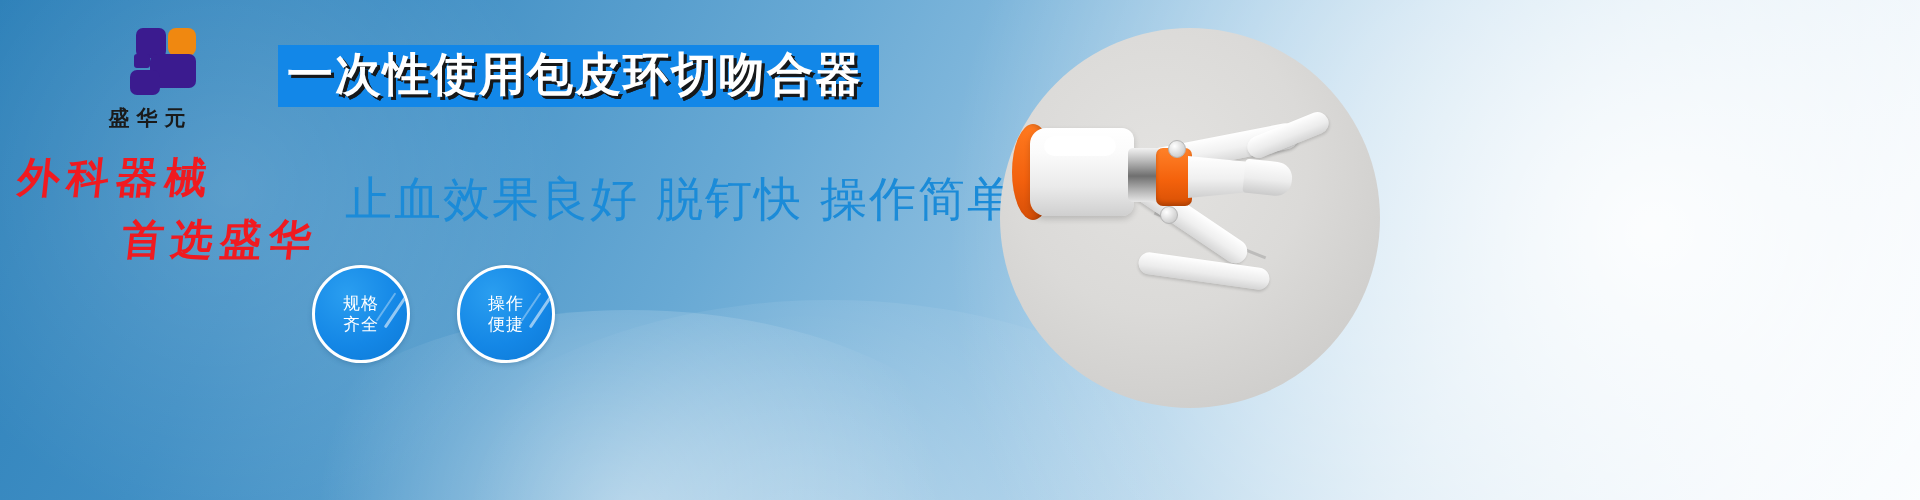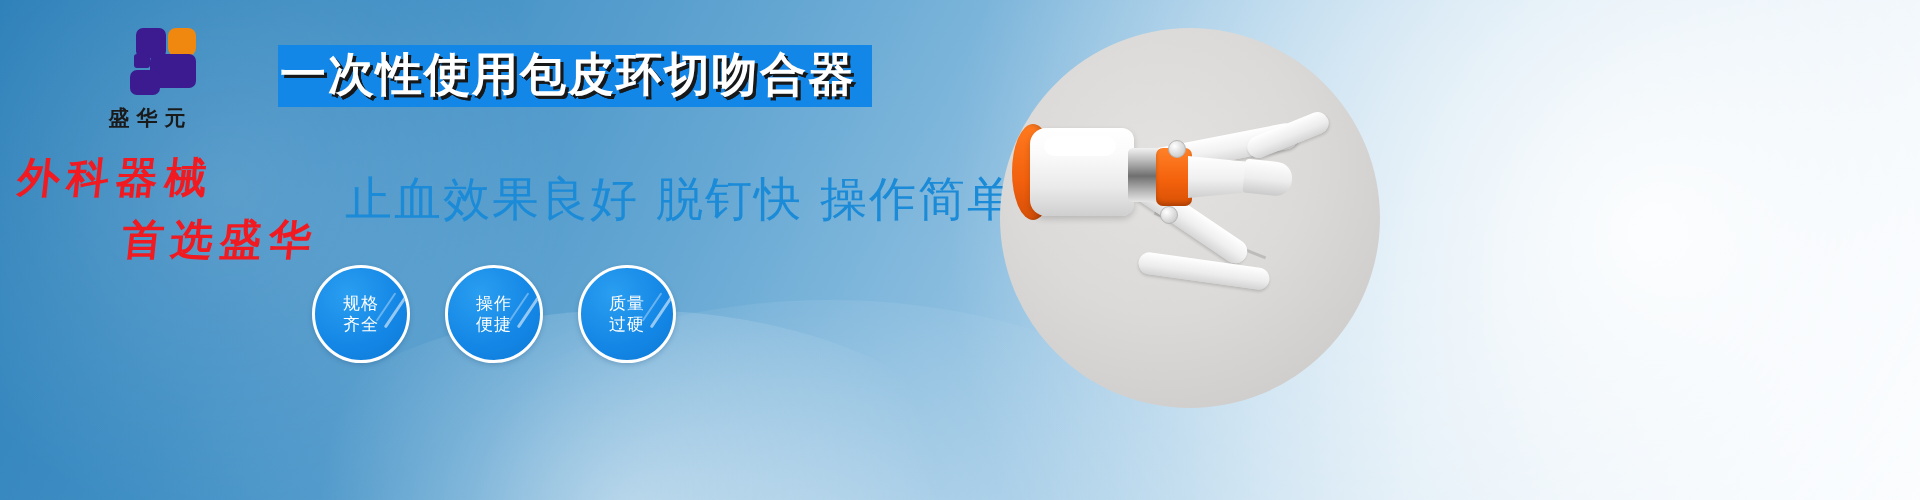--- a/index.html
+++ b/index.html
@@ -27,38 +27,38 @@
   .lm{position:absolute;border-radius:7px;}
   .lm1{left:26px;top:0px;width:30px;height:30px;background:#3b1b8f;}
   .lm2{left:58px;top:0px;width:28px;height:28px;background:#f08810;border-radius:8px;}
   .lm3{left:40px;top:26px;width:46px;height:34px;background:#3b1b8f;}
   .lm4{left:20px;top:42px;width:30px;height:25px;background:#3b1b8f;}
   .lm5{left:24px;top:26px;width:16px;height:14px;background:#3b1b8f;border-radius:3px;}
   .logo-text{margin-top:16px;font-size:21px;font-weight:bold;color:#1a1a1a;
     letter-spacing:7px;text-indent:7px;font-family:"DejaVu Sans",sans-serif;}
 
   
-  #title-bar{position:absolute;left:278px;top:45px;background:#1287e8;padding:6px 16px 10px 2px;}
+  #title-bar{position:absolute;left:278px;top:45px;background:#1287e8;padding:6px 16px 10px 9px;}
   #title-text{font-size:46px;line-height:1;font-weight:bold;color:#ffffff;letter-spacing:2px;
     font-family:"DejaVu Sans",sans-serif;
     text-shadow:3px 3px 0 #16181a, 3px 3px 0 #16181a;}
 
   
   #slogan-red{position:absolute;left:18px;top:150px;color:#f01a20;font-weight:bold;
     font-family:"DejaVu Serif",serif;}
   #slogan-red .l1{font-size:42px;letter-spacing:7px;transform:skewX(-6deg);display:inline-block;}
   #slogan-red .l2{font-size:42px;letter-spacing:7px;margin-left:104px;margin-top:6px;
     transform:skewX(-6deg);display:inline-block;}
 
   
   #subtitle{position:absolute;left:345px;top:168px;font-size:47px;color:#1b8bd8;
     letter-spacing:2px;font-family:"DejaVu Sans",sans-serif;white-space:nowrap;}
 
   
-  #features{position:absolute;left:312px;top:265px;display:flex;gap:35px;}
+  #features{position:absolute;left:312px;top:265px;display:flex;gap:47px;}
   .feat{position:relative;width:92px;height:92px;border-radius:50%;
     background:radial-gradient(circle at 35% 28%,#2a9ef0 0%,#1487e6 58%,#0d79d6 100%);
     border:3px solid #ffffff;box-shadow:0 2px 5px rgba(20,70,120,0.25);
     display:flex;flex-direction:column;align-items:center;justify-content:center;
     color:#ffffff;font-size:17px;line-height:1.25;letter-spacing:1px;
     font-family:"DejaVu Sans",sans-serif;overflow:hidden;}
   .feat .shine{position:absolute;right:6px;top:12px;width:3px;height:52px;background:rgba(255,255,255,0.55);
     transform:rotate(34deg);border-radius:2px;}
   .feat .shine2{position:absolute;right:20px;top:22px;width:2px;height:34px;background:rgba(255,255,255,0.35);
     transform:rotate(34deg);border-radius:2px;}
@@ -149,26 +149,20 @@
       <span class="shine2"></span>
       <span>规格</span>
       <span>齐全</span>
     </div>
     <div class="feat">
       <span class="shine"></span>
       <span class="shine2"></span>
       <span>操作</span>
       <span>便捷</span>
     </div>
-    <div class="feat">
-      <span class="shine"></span>
-      <span class="shine2"></span>
-      <span>质量</span>
-      <span>过硬</span>
-    </div>
   </div>
 
   <div id="product">
     <span class="dev lnk1"></span>
     <span class="dev lnk2"></span>
     <span class="dev arm-top"></span>
     <span class="dev arm-top2"></span>
     <span class="dev arm-bot"></span>
     <span class="dev arm-bot2"></span>
     <span class="dev ring"></span>

